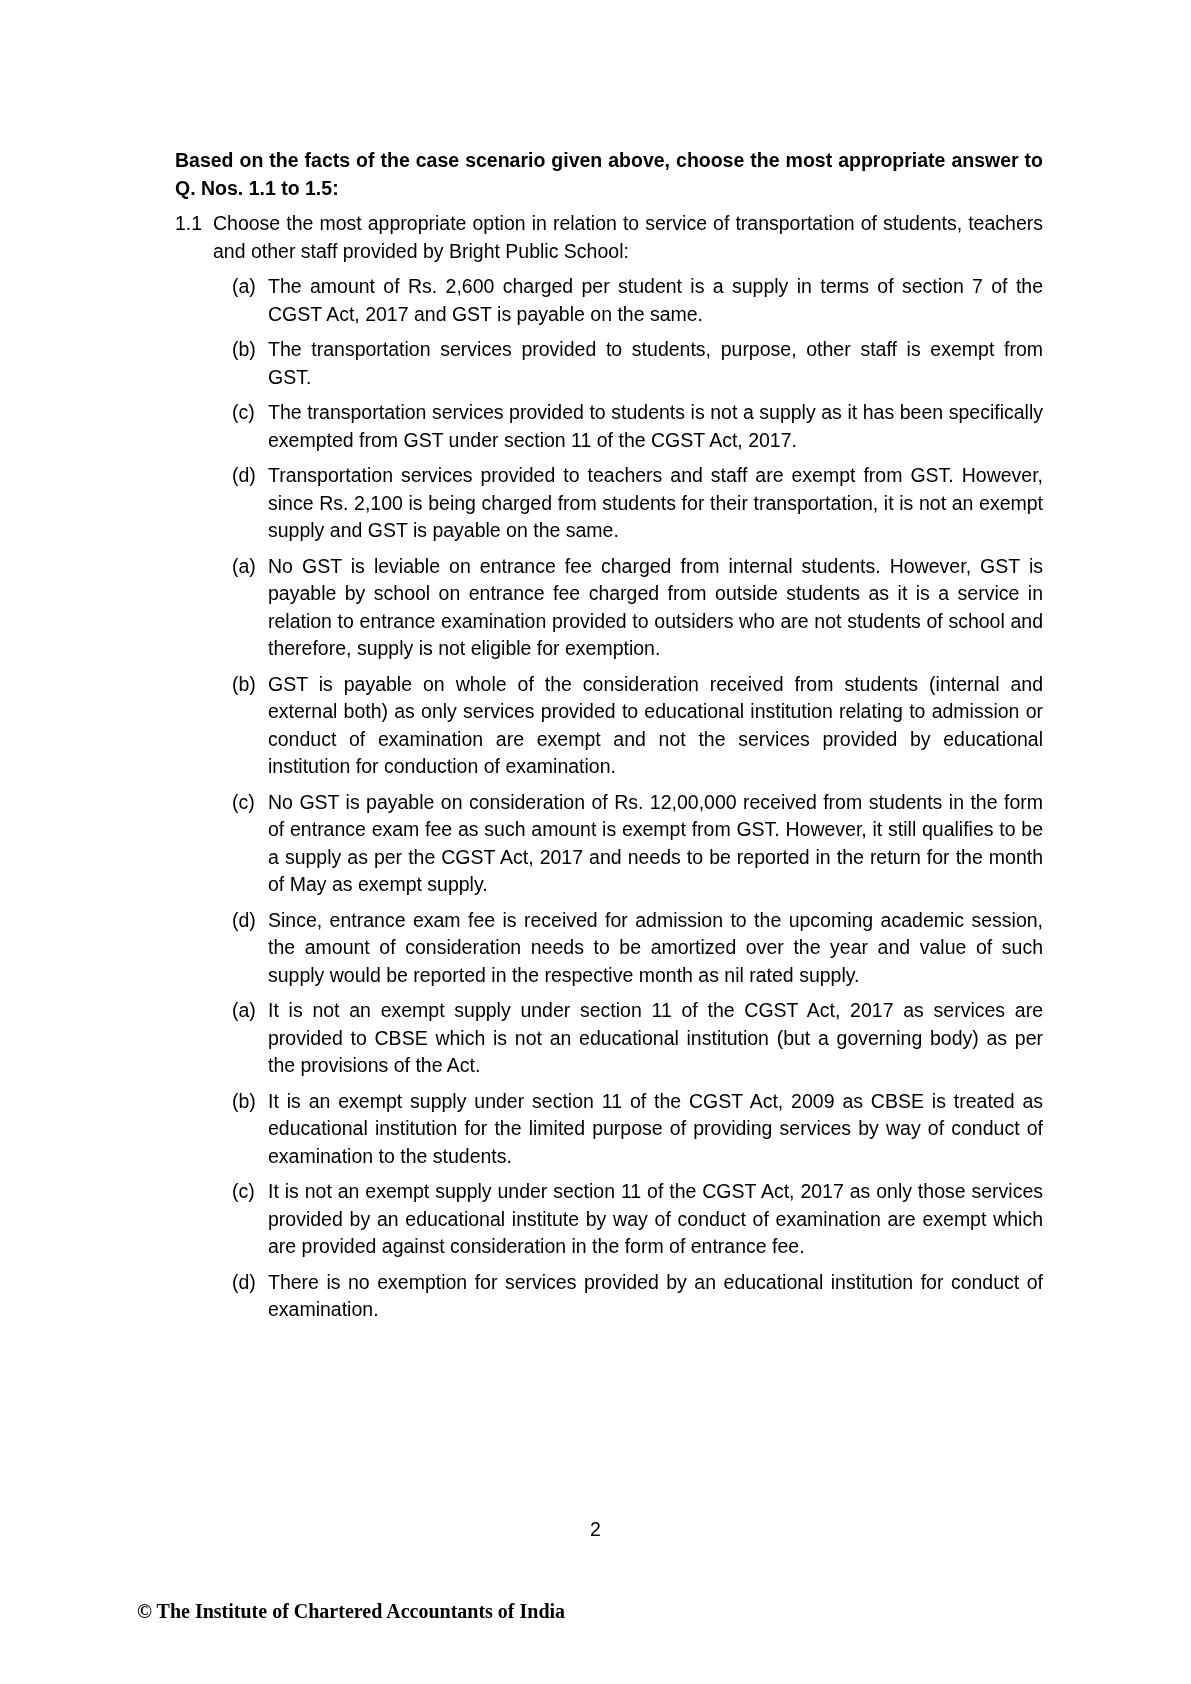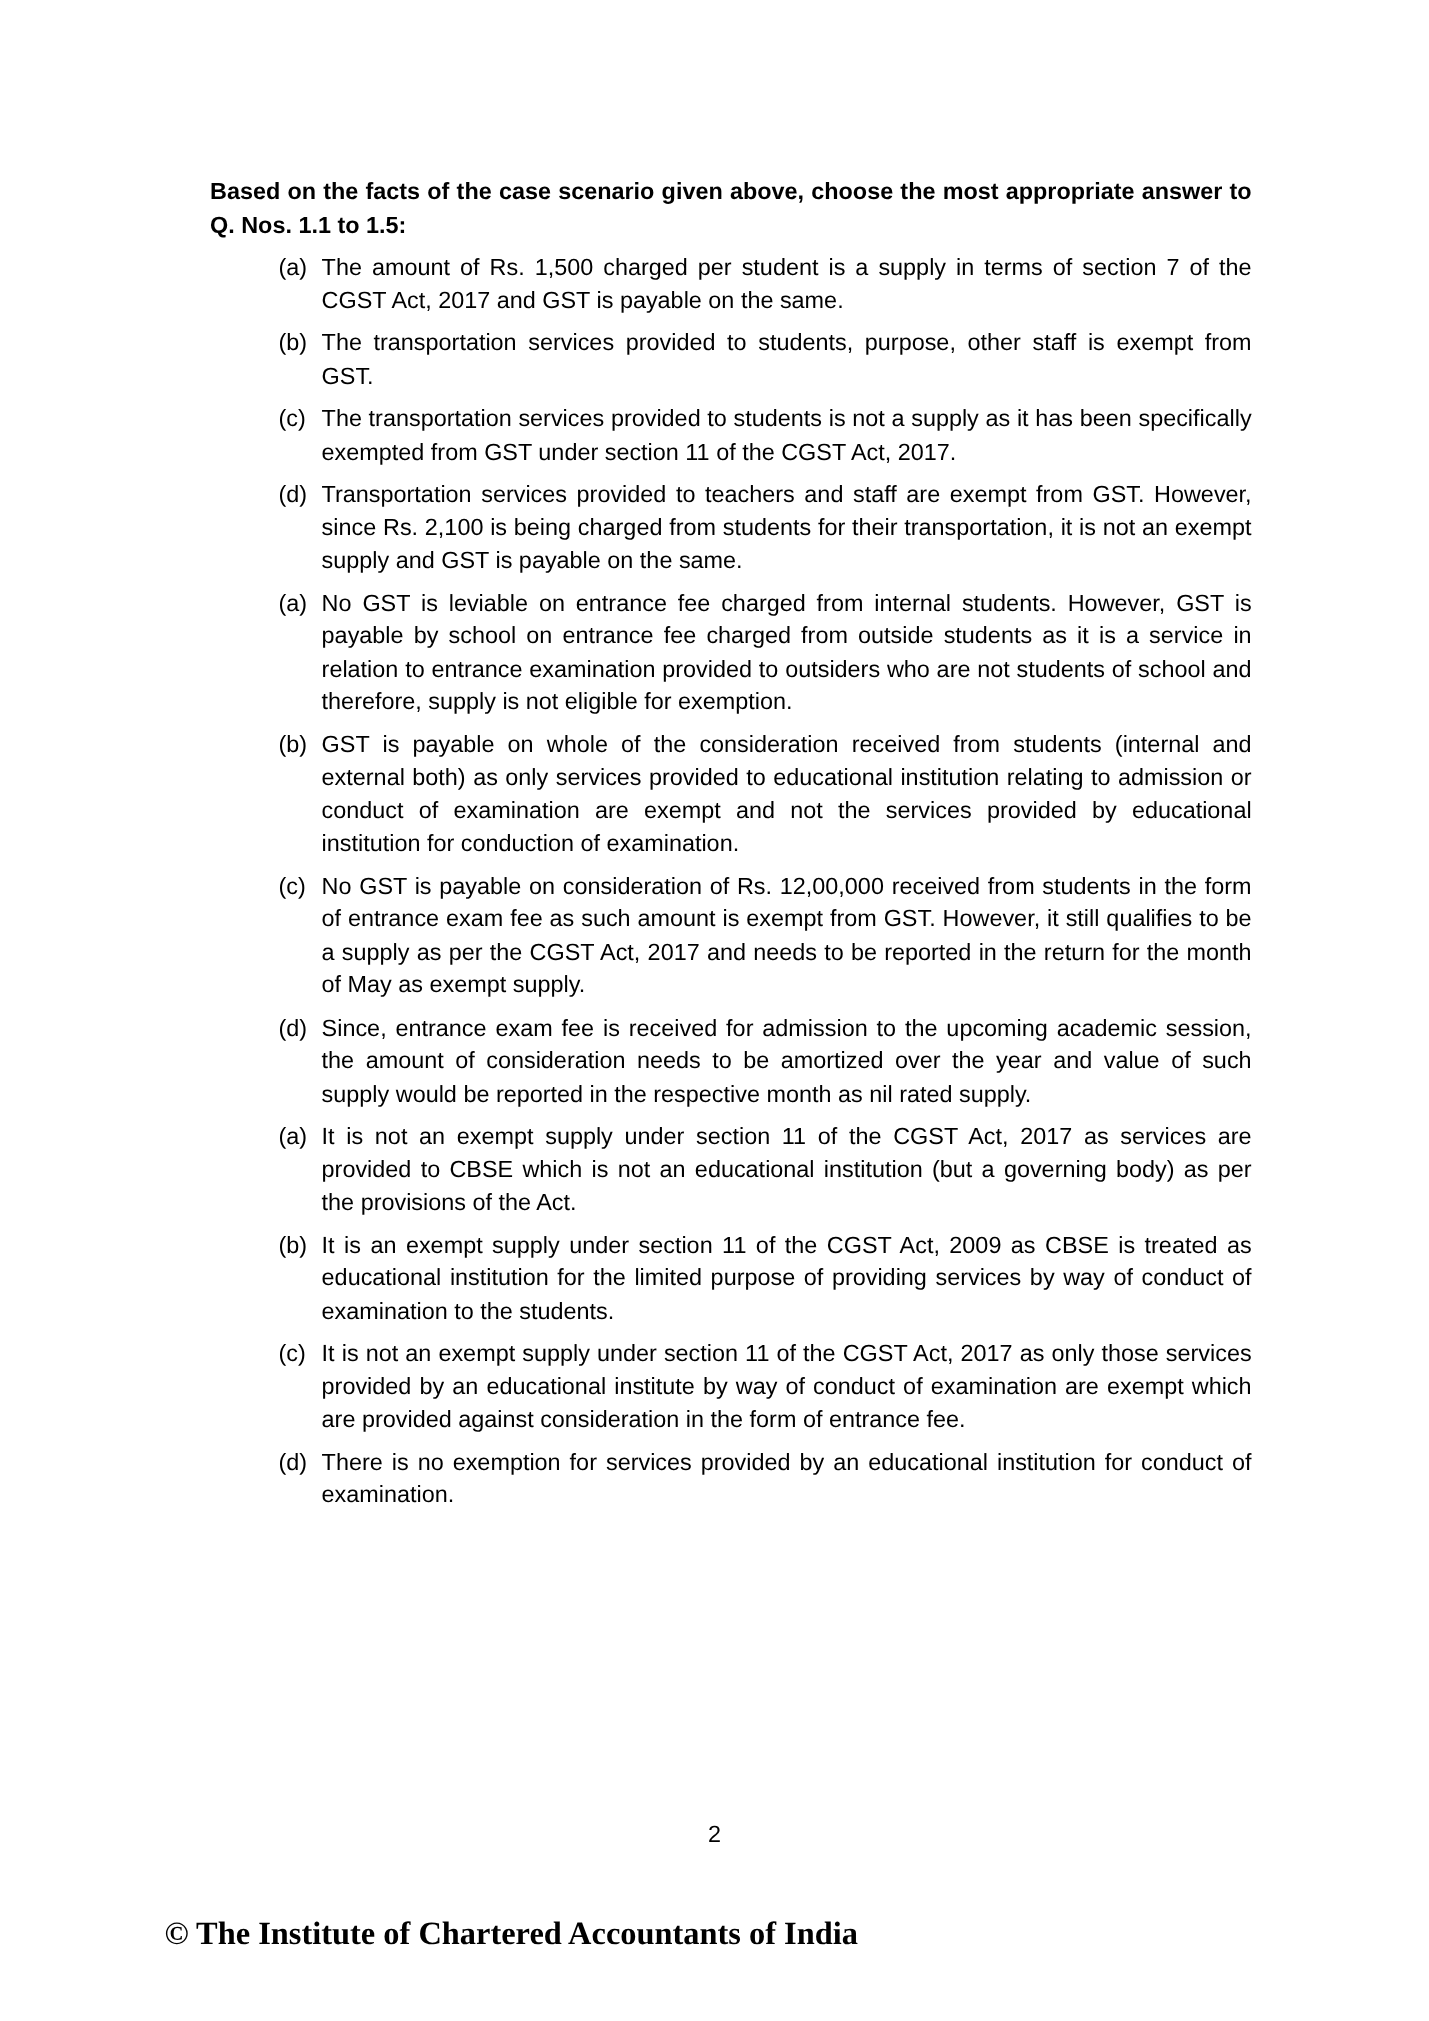--- a/index.html
+++ b/index.html
@@ -56,35 +56,39 @@
     left: 0;
     width: 100%;
     text-align: center;
   }
   .footer {
     position: absolute;
     left: 137px;
     top: 1598px;
     font-family: "Liberation Serif", "DejaVu Serif", serif;
     font-weight: bold;
-    font-size: 27px;
+    font-size: 20px;
     line-height: 26px;
   }
 </style>
 </head>
 <body>
 
 <div class="content">
 
   <p class="para">Based on the facts of the case scenario given above, choose the most appropriate answer to Q. Nos. 1.1 to 1.5:</p>
 
   <section>
+    <div class="q-head">
+      <span class="q-num">1.1</span>
+      <span class="q-text">Choose the most appropriate option in relation to service of transportation of students, teachers and other staff provided by Bright Public School:</span>
+    </div>
     <div class="option">
       <span class="opt-marker">(a)</span>
-      <span class="opt-text">The amount of Rs. 1,500 charged per student is a supply in terms of section 7 of the CGST Act, 2017 and GST is payable on the same.</span>
+      <span class="opt-text">The amount of Rs. 2,600 charged per student is a supply in terms of section 7 of the CGST Act, 2017 and GST is payable on the same.</span>
     </div>
     <div class="option">
       <span class="opt-marker">(b)</span>
       <span class="opt-text">The transportation services provided to students, purpose, other staff is exempt from GST.</span>
     </div>
     <div class="option">
       <span class="opt-marker">(c)</span>
       <span class="opt-text">The transportation services provided to students is not a supply as it has been specifically exempted from GST under section 11 of the CGST Act, 2017.</span>
     </div>
     <div class="option">

